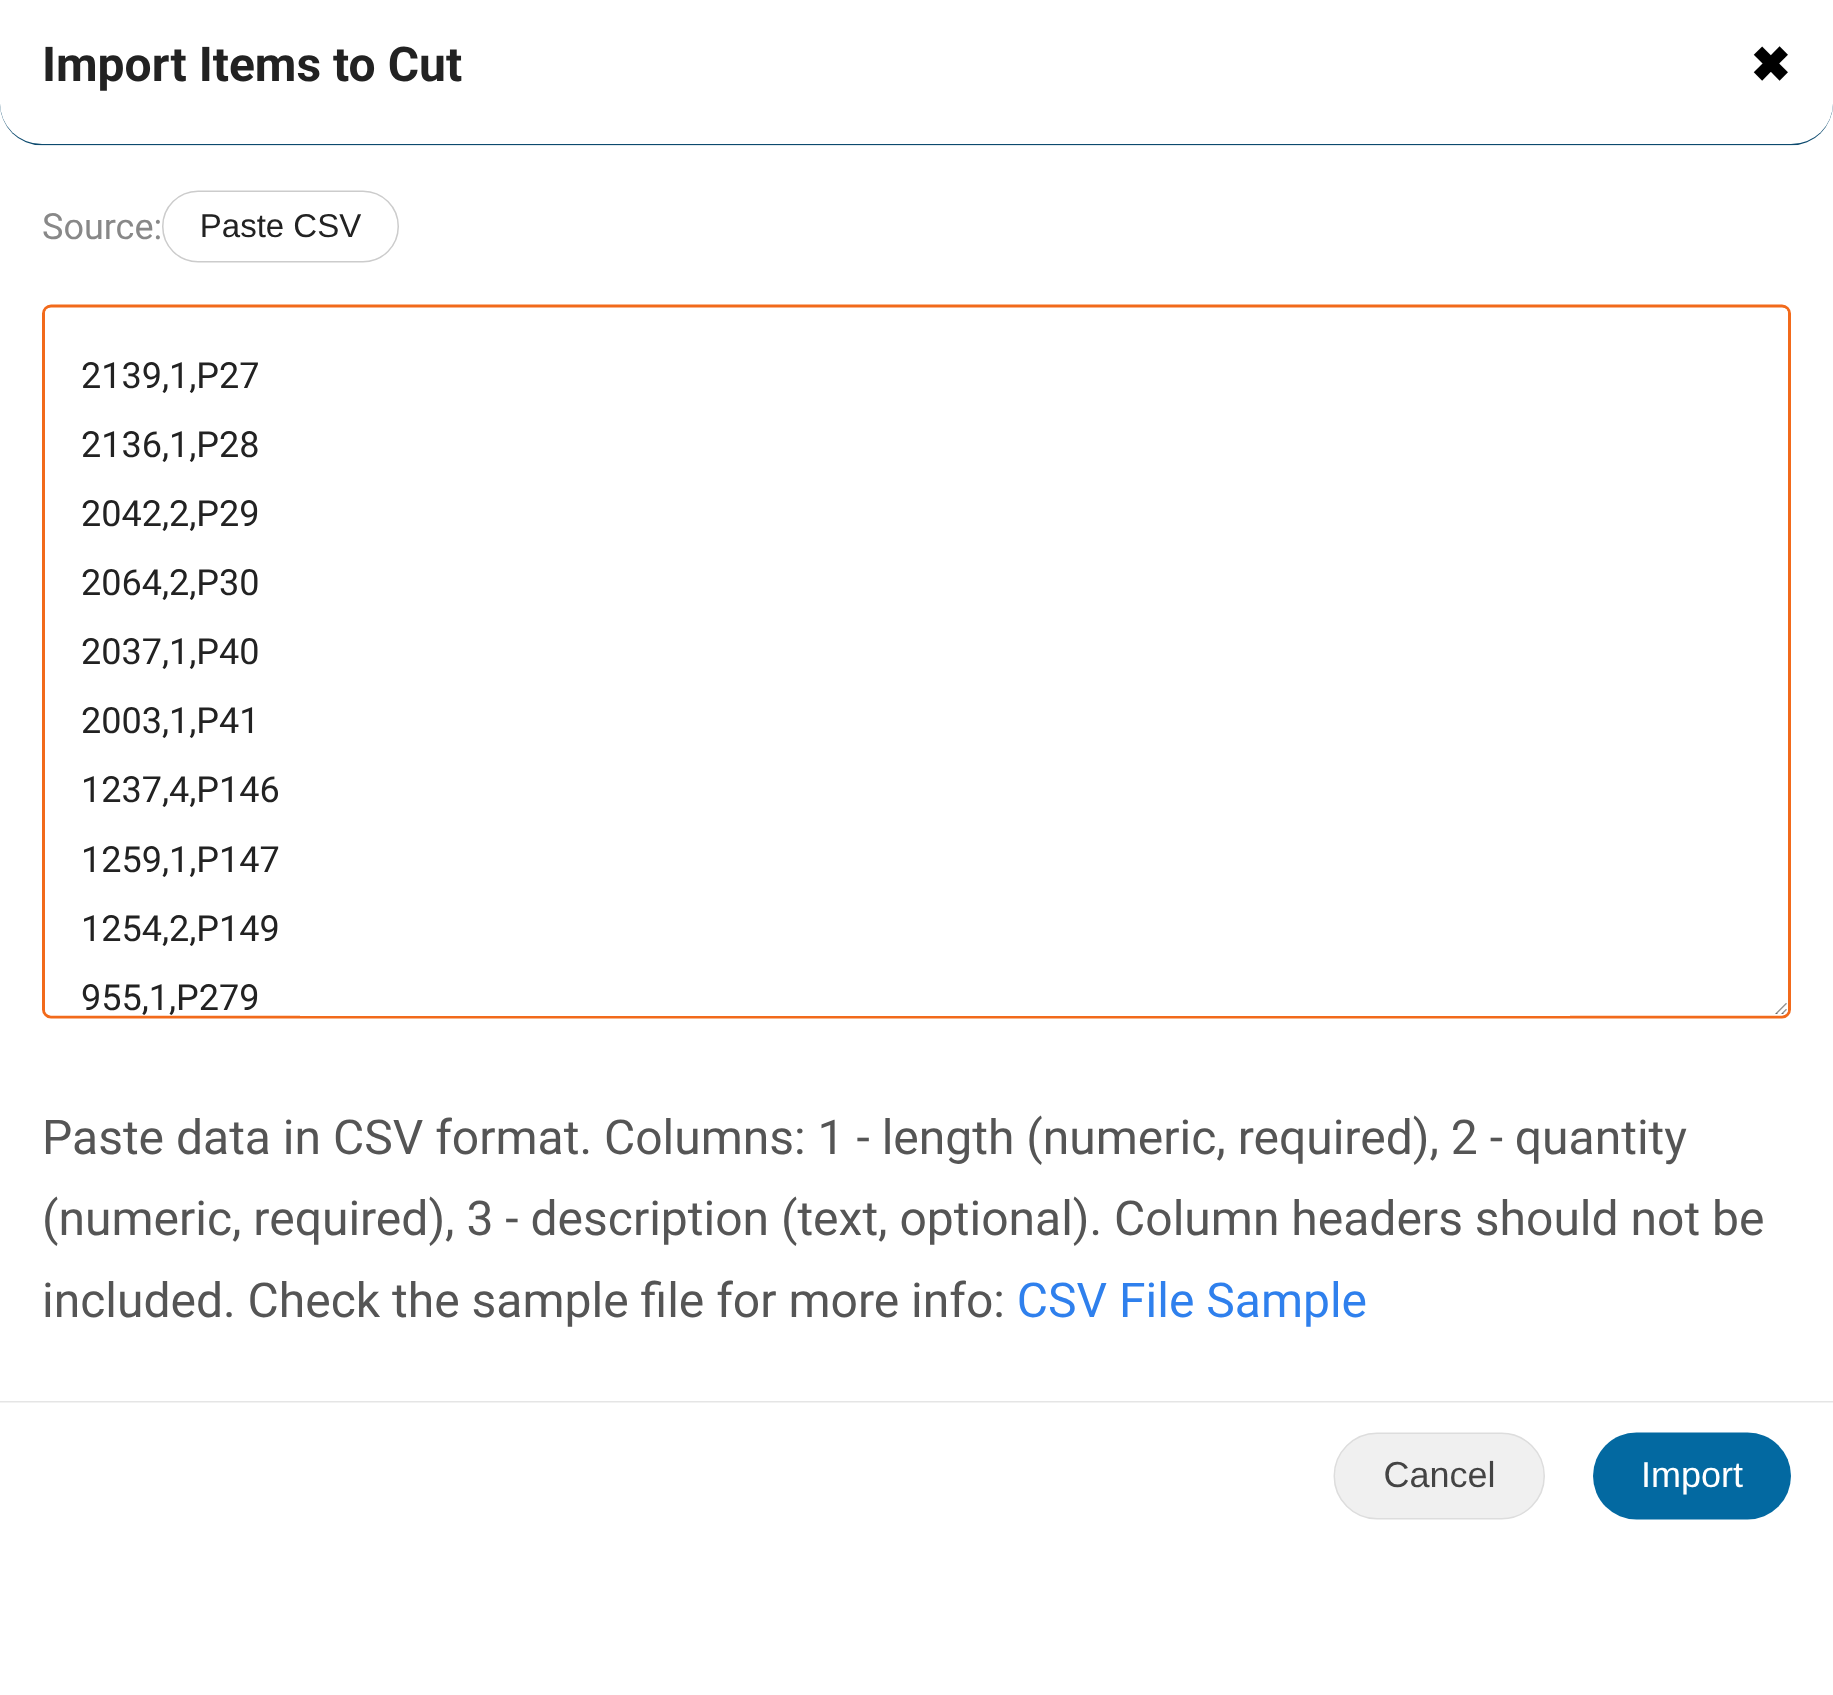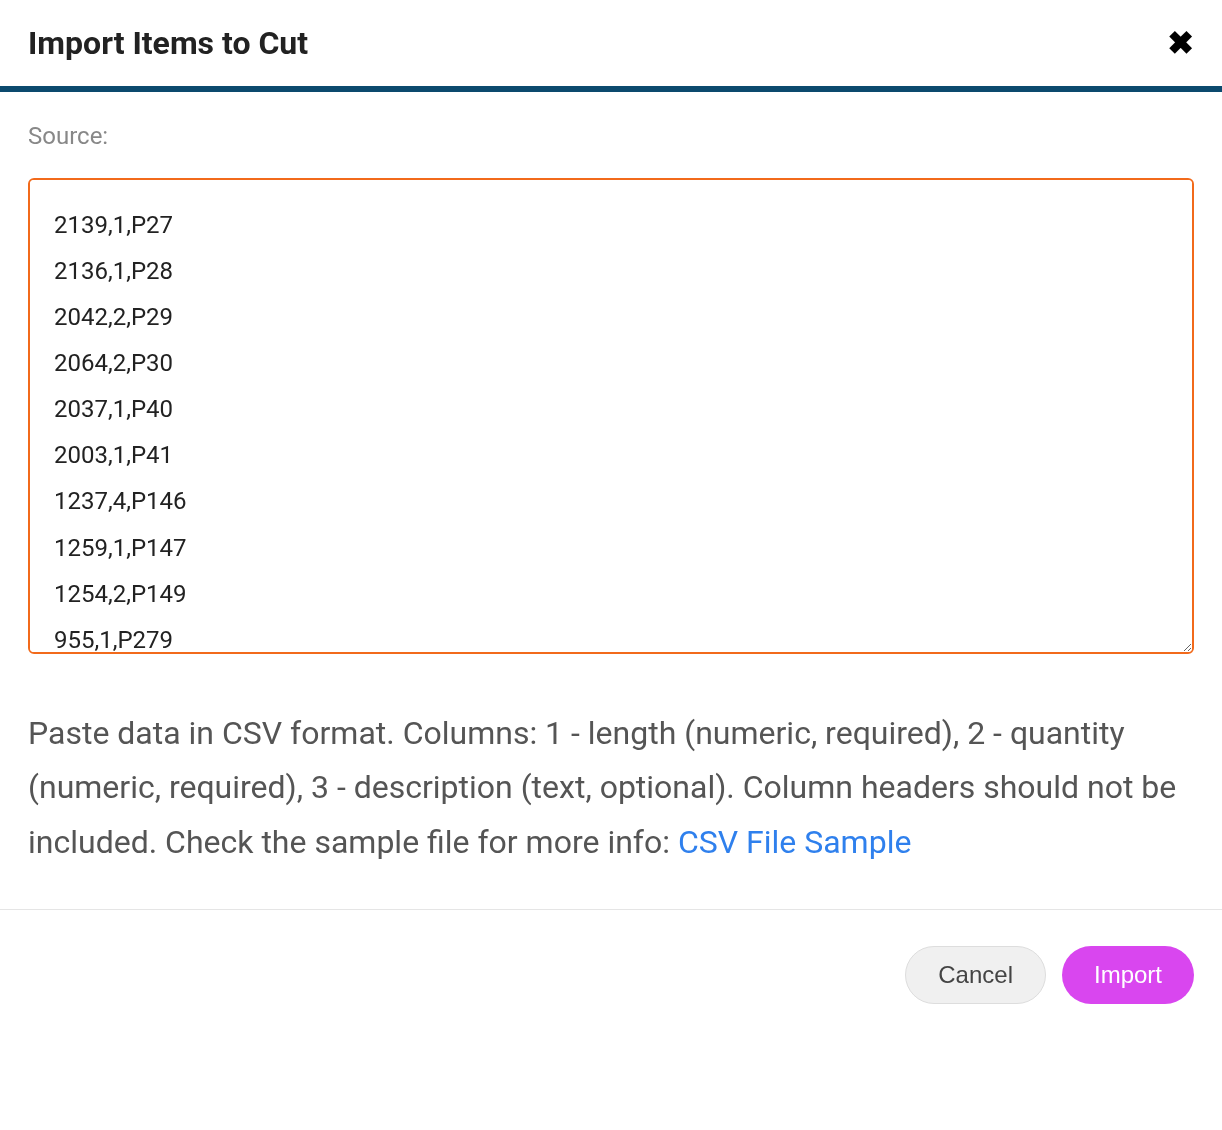--- a/index.html
+++ b/index.html
@@ -9,22 +9,23 @@
       color: #333;
       width: 1222px;
     }
     .modal {
       width: 100%;
     }
     .modal-header {
       display: flex;
       justify-content: space-between;
       align-items: center;
-      padding: 24px 28px 24px 28px;
-      border-bottom: 6px solid #0c4a6e;
+      padding: 24px 28px 34px 28px;
+      border-bottom: 1px solid #0c4a6e;
+      border-radius: 28px;
     }
     .modal-title {
       font-size: 32px;
       font-weight: 700;
       color: #222;
     }
     .close-btn {
       font-size: 32px;
       font-weight: 900;
       cursor: pointer;
@@ -72,56 +73,57 @@
       font-size: 32px;
       line-height: 1.7;
       color: #555;
     }
     .help-link {
       color: #2f80ed;
       text-decoration: none;
     }
     .modal-footer {
       border-top: 1px solid #e5e5e5;
-      padding: 36px 28px 24px 28px;
+      padding: 20px 28px 24px 28px;
       display: flex;
       justify-content: flex-end;
-      gap: 16px;
+      gap: 32px;
     }
     .btn {
       font-size: 24px;
       padding: 14px 32px;
       border-radius: 30px;
       border: none;
       cursor: pointer;
     }
     .btn-cancel {
       background: #f0f0f0;
       color: #444;
       border: 1px solid #ddd;
     }
     .btn-import {
-      background: #d946ef;
+      background: #0369a1;
       color: #fff;
     }
   </style>
 </head>
 <body>
 
 <div class="modal">
 
   <div class="modal-header">
     <h1 class="modal-title">Import Items to Cut</h1>
     <button class="close-btn">✖</button>
   </div>
 
   <div class="modal-body">
 
     <div class="source-row">
       <span class="source-label">Source:</span>
+      <button class="source-pill">Paste CSV</button>
     </div>
 
     <textarea class="csv-textarea" spellcheck="false" style="">2139,1,P27
 2136,1,P28
 2042,2,P29
 2064,2,P30
 2037,1,P40
 2003,1,P41
 1237,4,P146
 1259,1,P147

